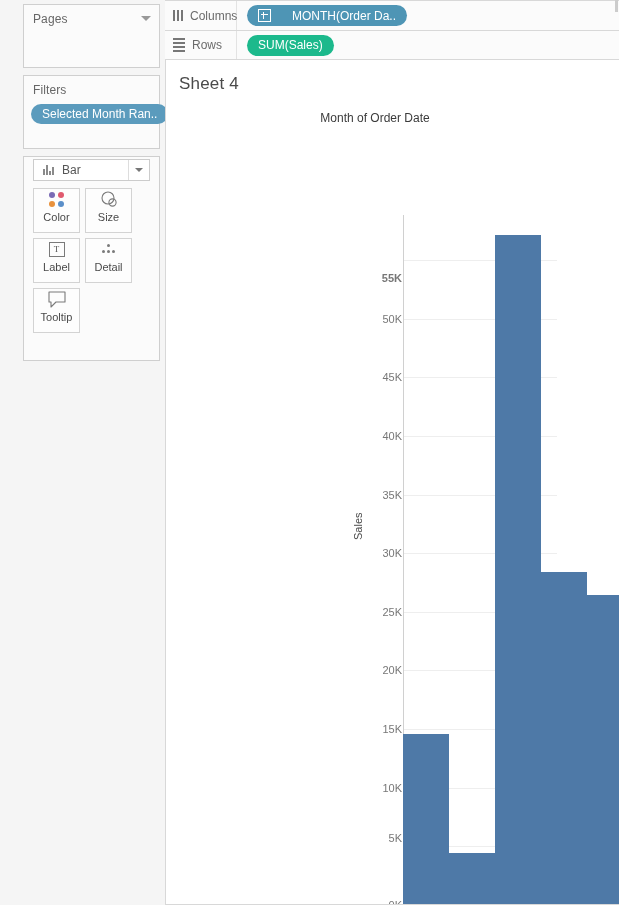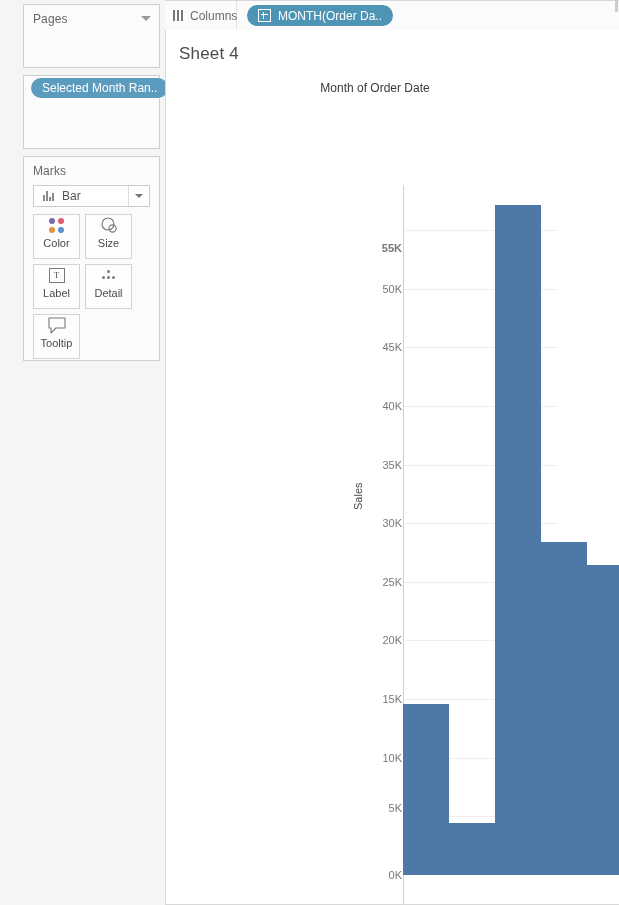--- a/index.html
+++ b/index.html
@@ -179,21 +179,21 @@
   }
   .shelf-label { font-size: 12px; color: #6b6b6b; }
   .shelf-drop { flex: 1; padding-left: 10px; display: flex; align-items: center; height: 100%; }
   .icon-cols { display: flex; gap: 2px; align-items: flex-end; height: 11px; }
   .icon-cols i { display: block; width: 2px; height: 11px; background: #777777; }
   .icon-rows { display: flex; flex-direction: column; gap: 2px; width: 12px; }
   .icon-rows i { display: block; height: 2px; background: #777777; }
   .icon-rows i:nth-child(odd) { width: 12px; }
   .icon-rows i:nth-child(even) { width: 12px; }
 
-  .pill-blue { background: #4e95b5; }
+  .pill-blue { background: #4e95b5; gap: 14px; }
   .pill-green { background: #1cb98c; }
   .pill-shelf { height: 21px; border-radius: 11px; font-size: 12px; }
   .plus-box {
     width: 11px; height: 11px;
     border: 1px solid #ffffff;
     position: relative;
     margin-right: 7px;
     flex: 0 0 11px;
   }
   .plus-box::before, .plus-box::after {
@@ -297,25 +297,25 @@
 <div id="app">
 
   <div id="left-panel">
 
     <div class="card" id="pages-card">
       <div class="card-title">Pages</div>
       <div id="pages-caret"></div>
     </div>
 
     <div class="card" id="filters-card">
+      <div class="card-title">Filters</div>
       <div class="pill pill-filter">Selected Month Ran..</div>
     </div>
 
     <div class="card" id="marks-card">
-      <div class="card-title">Marks</div>
 
       <div id="marks-type">
         <span class="bar-glyph">
           <i></i>
             <i></i>
             <i></i>
             <i></i>
         </span>
         <span id="marks-type-label">Bar</span>
         <span id="marks-type-caret-box">
@@ -394,20 +394,34 @@
         </div>
         <div class="shelf-drop">
           <span class="pill pill-shelf pill-blue">
             <span class="plus-box"></span>
             <span>MONTH(Order Da..</span>
           </span>
         </div>
         <div id="vscroll-hint"></div>
       </div>
 
+      <div class="shelf" id="shelf-rows">
+        <div class="shelf-label-box">
+          <span class="icon-rows">
+              <i></i>
+              <i></i>
+              <i></i>
+              <i></i>
+            </span>
+          <span class="shelf-label">Rows</span>
+        </div>
+        <div class="shelf-drop">
+          <span class="pill pill-shelf pill-green">SUM(Sales)</span>
+        </div>
+      </div>
 
     </div>
 
     <div id="view-wrap">
       <div id="sheet-title">Sheet 4</div>
       <div id="chart-title">Month of Order Date</div>
 
       <div id="plot-area">
         <div id="gridbox">
             <div class="gridline" style="top: 641.368px;"></div>

